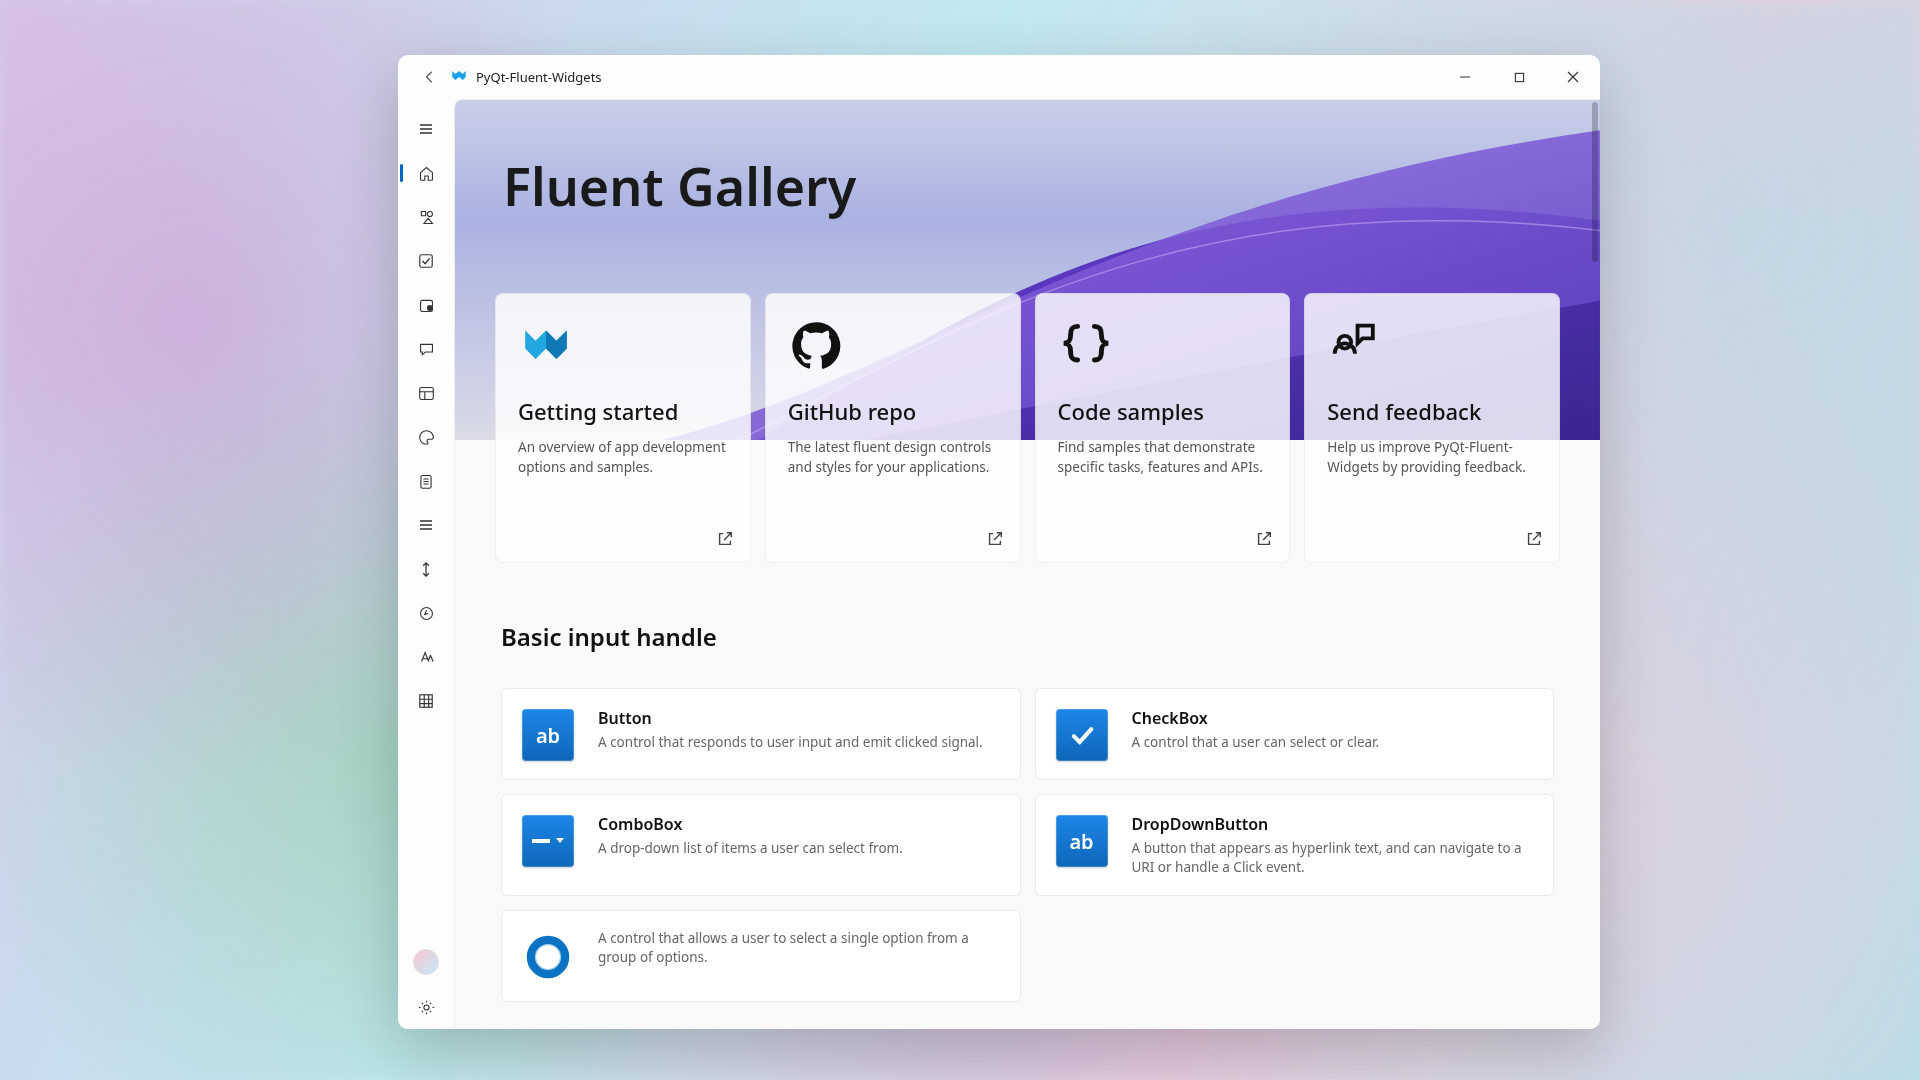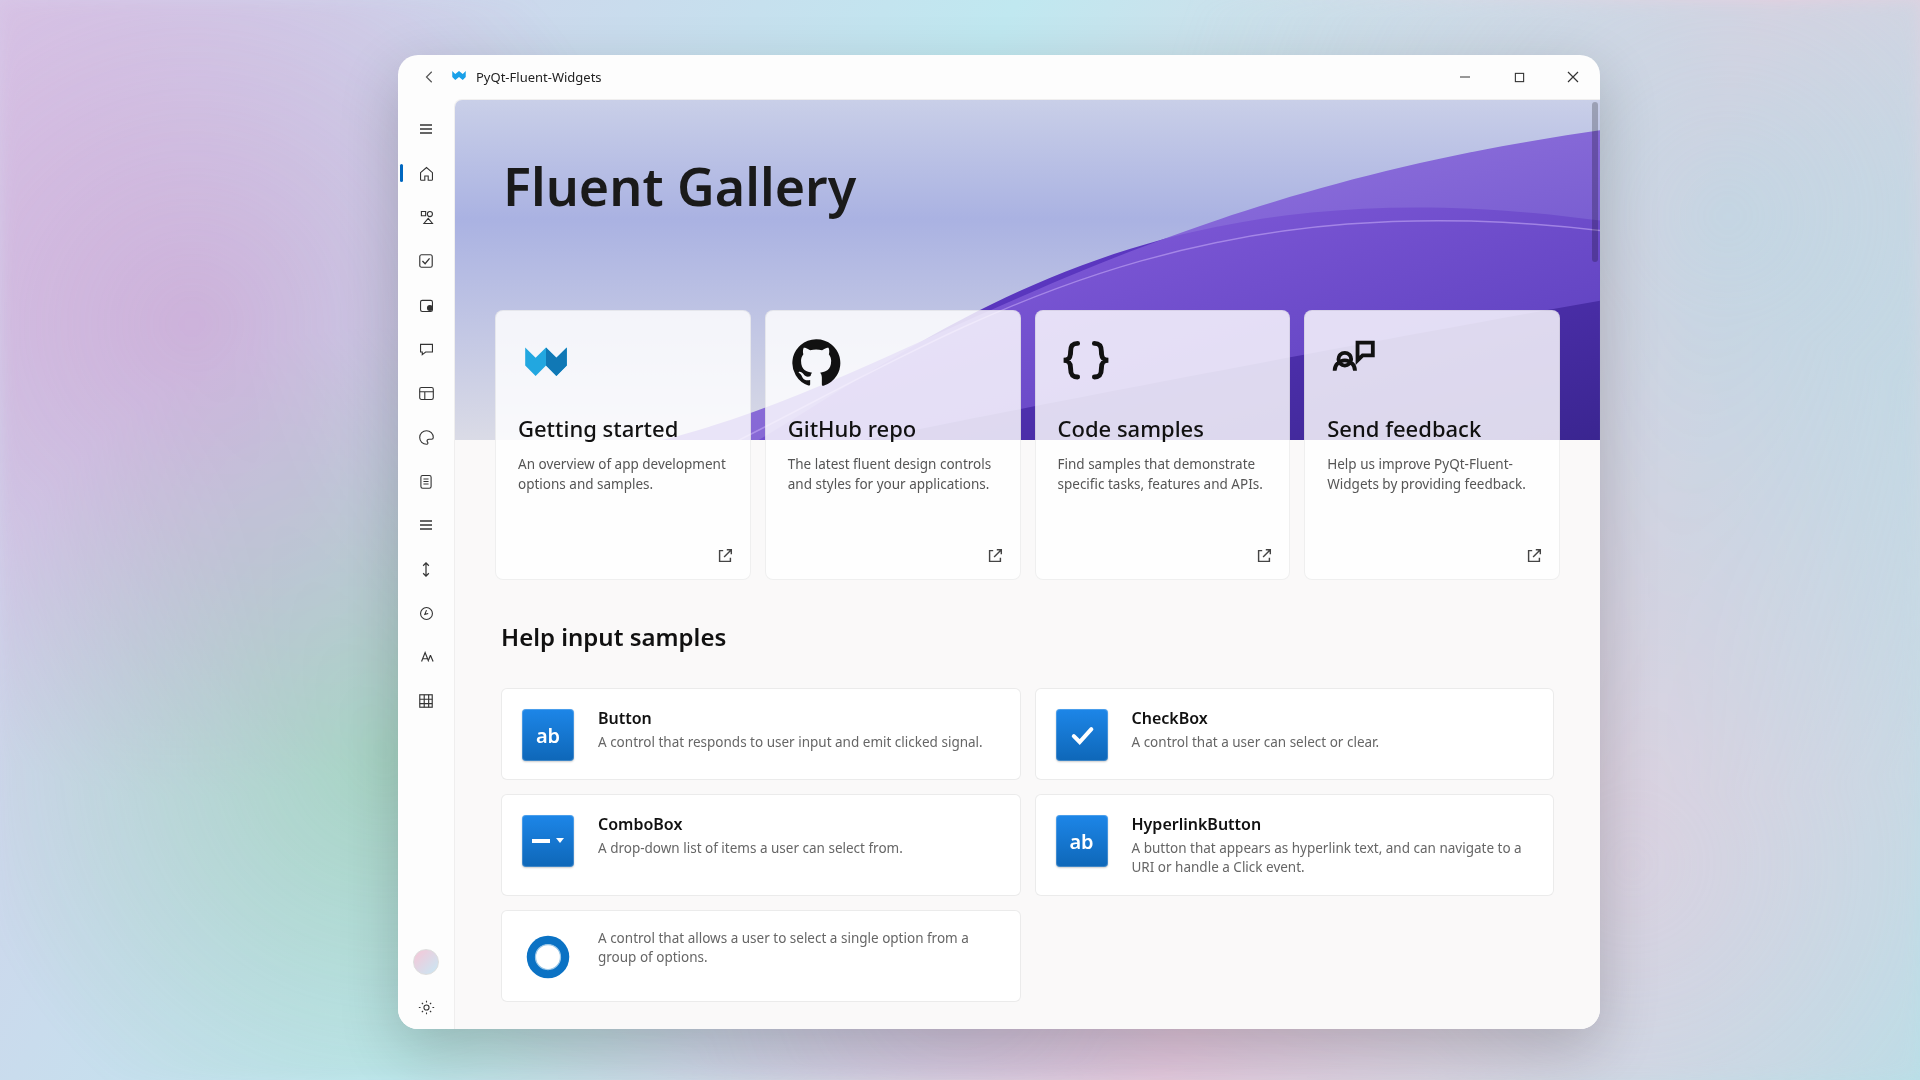--- a/index.html
+++ b/index.html
@@ -17,21 +17,21 @@
     radial-gradient(circle at 20% 70%, rgba(100,180,100,0.3), transparent 25%),
     radial-gradient(circle at 85% 80%, rgba(230,200,220,0.35), transparent 30%),
     radial-gradient(circle at 50% 90%, rgba(180,140,200,0.25), transparent 35%);
   filter: blur(8px);
 }
 .window {
   position: absolute;
   left: 398px; top: 55px;
   width: 1202px; height: 974px;
   background: #fdfdfd;
-  border-radius: 20px;
+  border-radius: 10px;
   box-shadow: 0 20px 60px rgba(0,0,0,0.2);
   display: flex; flex-direction: column;
   overflow: hidden;
 }
 .titlebar {
   height: 44px;
   display: flex; align-items: center;
   padding-left: 16px;
 }
 .back-btn { width: 32px; height: 32px; display: flex; align-items:center; justify-content:center; color: #555; border-radius: 4px; }
@@ -77,21 +77,21 @@
   background: linear-gradient(180deg, #c9cfe8 0%, #aab2e2 35%, #dadbe6 100%);
   position: relative;
   overflow: hidden;
 }
 .wave { position:absolute; inset:0; }
 .hero-title {
   position: absolute; left: 48px; top: 50px;
   font-size: 52px; font-weight: 600; color: #1a1a1a;
 }
 .link-cards {
-  position: absolute; left: 40px; right: 40px; top: 210px;
+  position: absolute; left: 40px; right: 40px; top: 193px;
   display: flex; gap: 14px;
 }
 .link-card {
   flex: 1;
   background: rgba(255,255,255,0.82);
   border-radius: 8px;
   padding: 24px 22px 48px 22px;
   position: relative;
   min-height: 270px;
   border: 1px solid rgba(0,0,0,0.06);
@@ -325,21 +325,21 @@
             <h3>Send feedback</h3>
             <p>Help us improve PyQt-Fluent-Widgets by providing feedback.</p>
             <span class="ext-link">
               <svg width="18" height="18" viewBox="0 0 20 20">
                   <path fill="none" stroke="currentColor" stroke-width="1.6" d="M8 4H4v12h12v-4M12 3h5v5M17 3l-8 8"></path>
                 </svg>
             </span>
           </div>
         </div>
 
-        <h2 class="section-title">Help input samples</h2>
+        <h2 class="section-title">Basic input handle</h2>
 
         <div class="sample-grid">
           <div class="sample-card">
             <div class="sample-icon blue">ab</div>
             <div class="sample-info">
               <h4>Button</h4>
               <p>A control that responds to user input and emit clicked signal.</p>
             </div>
           </div>
           <div class="sample-card">
@@ -361,21 +361,21 @@
                 </svg>
             </div>
             <div class="sample-info">
               <h4>ComboBox</h4>
               <p>A drop-down list of items a user can select from.</p>
             </div>
           </div>
           <div class="sample-card">
             <div class="sample-icon blue">ab</div>
             <div class="sample-info">
-              <h4>HyperlinkButton</h4>
+              <h4>DropDownButton</h4>
               <p>A button that appears as hyperlink text, and can navigate to a URI or handle a Click event.</p>
             </div>
           </div>
           <div class="sample-card">
             <div class="sample-icon" style="background:transparent">
               <svg width="50" height="50" viewBox="0 0 40 40">
                   <circle cx="20" cy="20" r="17" fill="#0b72c4"></circle>
                   <circle cx="20" cy="20" r="10" fill="#fff"></circle>
                   <circle cx="20" cy="20" r="10" fill="none" stroke="#9ec9e8" stroke-width="1"></circle>
                 </svg>

